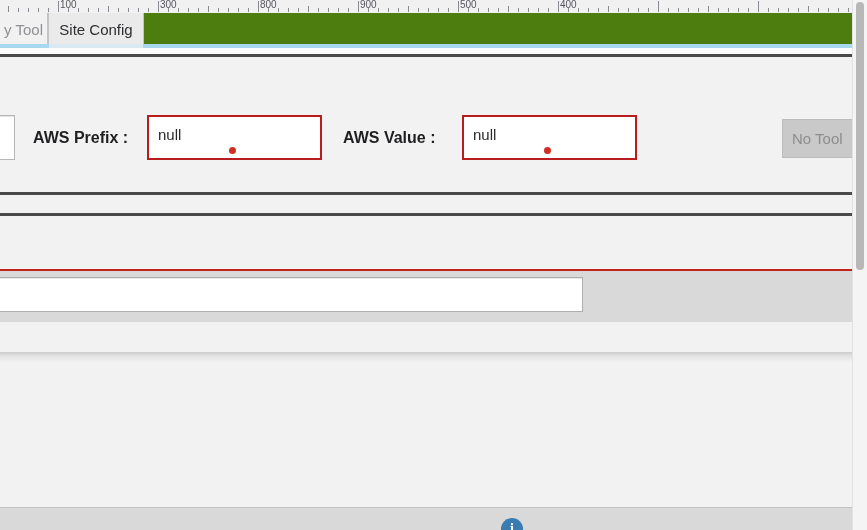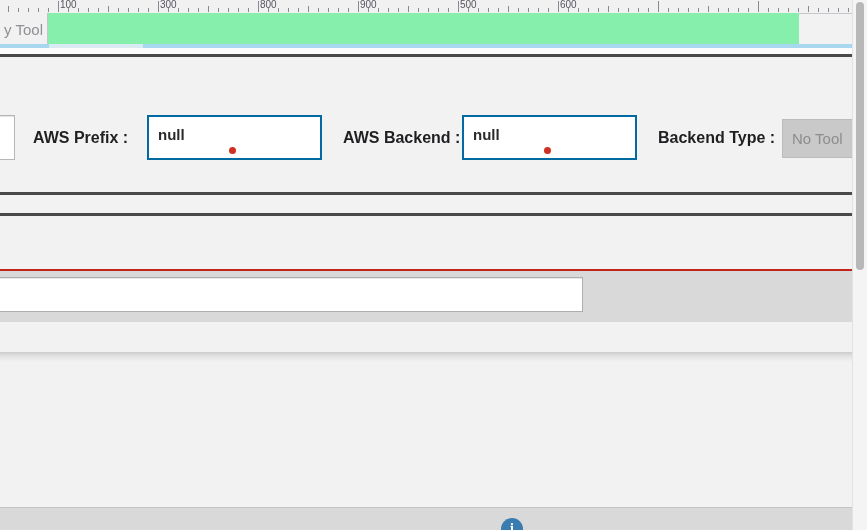--- a/index.html
+++ b/index.html
@@ -51,23 +51,23 @@
     letter-spacing: 0px;
     line-height: 11px;
     white-space: nowrap;
   }
 
   
   .tabbar {
     position: absolute;
     left: 0;
     top: 13px;
-    width: 799px;
+    width: 867px;
     height: 34px;
-    background: #86efac;
+    background: #4d7c0f;
   }
   .tab {
     position: absolute;
     top: 0;
     height: 33px;
     box-sizing: border-box;
     display: flex;
     align-items: center;
     justify-content: center;
     font-size: 15px;
@@ -143,22 +143,21 @@
     background: #ffffff;
     font-size: 15px;
     color: #2a2a2d;
     font-family: "Liberation Sans", sans-serif;
     display: flex;
     align-items: flex-start;
     padding: 9px 0 0 9px;
     overflow: hidden;
   }
   .textbox.error {
-    border: 2px solid #0369a1;
-    font-weight: bold;
+    border: 2px solid #b91c1c;
   }
   .textbox.plain {
     border: 1px solid #b6b6b6;
     box-shadow: inset 1px 1px 0 #e4e4e4;
   }
   .error-dot {
     position: absolute;
     width: 7px;
     height: 7px;
     border-radius: 50%;
@@ -365,27 +364,30 @@
       <div class="ruler-tick minor" style="left: 818px;"></div>
       <div class="ruler-tick minor" style="left: 828px;"></div>
       <div class="ruler-tick minor" style="left: 838px;"></div>
       <div class="ruler-tick minor" style="left: 848px;"></div>
       <div class="ruler-tick major" style="left: 858px;"></div>
       <div class="ruler-label" style="left: 60px;">100</div>
       <div class="ruler-label" style="left: 160px;">300</div>
       <div class="ruler-label" style="left: 260px;">800</div>
       <div class="ruler-label" style="left: 360px;">900</div>
       <div class="ruler-label" style="left: 460px;">500</div>
-      <div class="ruler-label" style="left: 560px;">600</div>
+      <div class="ruler-label" style="left: 560px;">400</div>
     </div>
 
   <div class="tabbar">
     <div class="tab inactive" style="left:0px; width:48px;">
       <span>y Tool</span>
     </div>
+    <div class="tab active" style="left:48px; width:96px;">
+      <span>Site Config</span>
+    </div>
   </div>
 
   <div class="tabstrip-underline">
     <div class="tabgap" style="left:49px; width:94px;"></div>
   </div>
 
   <div class="white-strip"></div>
   <div class="dark-rule" style="top:54px; height:3px;"></div>
 
   <div class="form-panel">
@@ -393,27 +395,26 @@
     <div class="textbox plain" style="left:-22px; top:58px; width:37px; height:45px;">
       <span></span>
     </div>
 
     <div class="field-label" style="left:33px; top:73px;">AWS Prefix :</div>
     <div class="textbox error" style="left:147px; top:58px; width:175px; height:45px;">
       <span>null</span>
     </div>
     <div class="error-dot" style="left:229px; top:90px;"></div>
 
-    <div class="field-label" style="left:343px; top:73px;">AWS Backend :</div>
+    <div class="field-label" style="left:343px; top:73px;">AWS Value :</div>
     <div class="textbox error" style="left:462px; top:58px; width:175px; height:45px;">
       <span>null</span>
     </div>
     <div class="error-dot" style="left:544px; top:90px;"></div>
 
-    <div class="field-label" style="left:658px; top:73px;">Backend Type :</div>
     <div class="disabled-box" style="left:782px; top:62px; width:90px; height:39px;">
       <span>No Tool</span>
     </div>
   </div>
 
   <div class="dark-rule" style="top:192px; height:3px;"></div>
   <div class="band" style="top:195px; height:18px;"></div>
   <div class="dark-rule" style="top:213px; height:3px;"></div>
   <div class="band" style="top:216px; height:53px;"></div>
 

